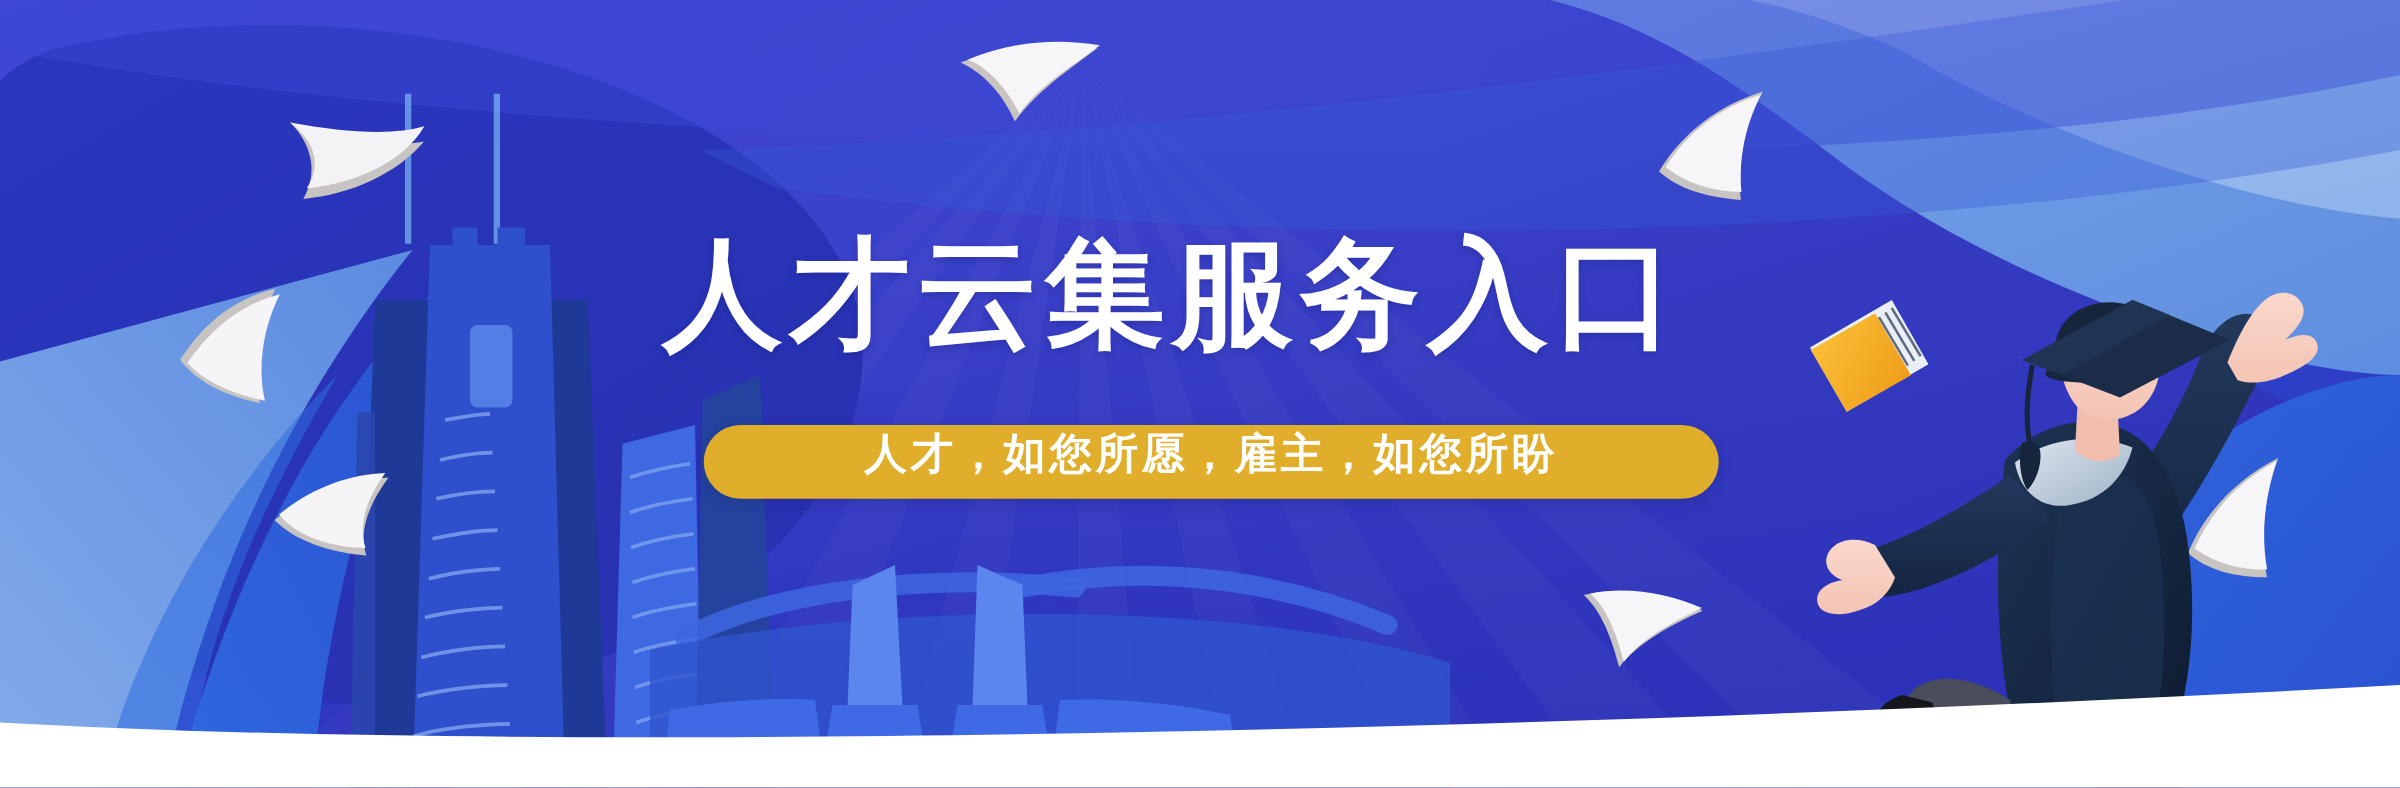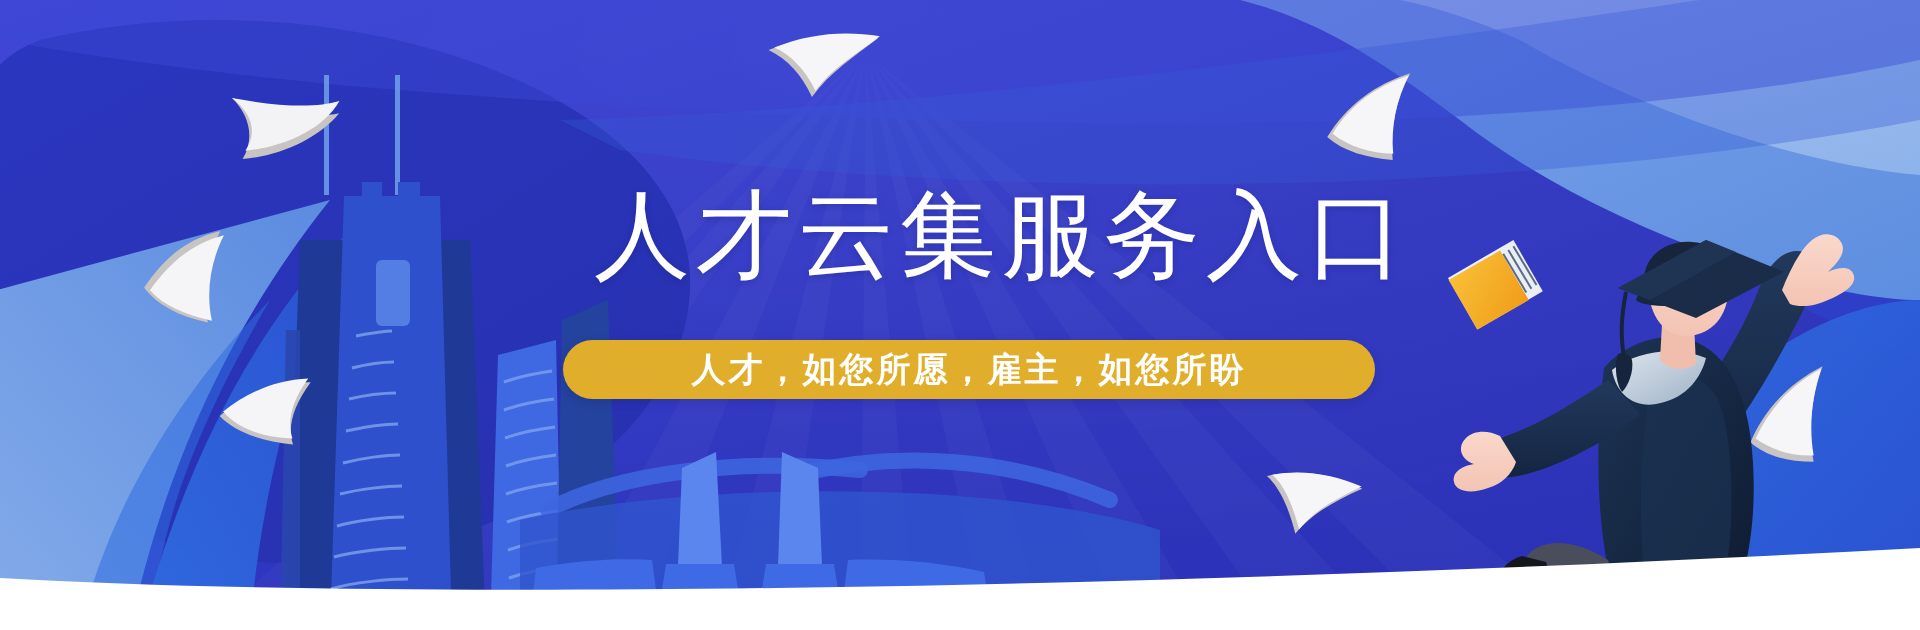--- a/index.html
+++ b/index.html
@@ -26,40 +26,39 @@
     left:0; top:0;
     width:1920px;
     height:630px;
     pointer-events:none;
   }
   .title{
     position:absolute;
     left:530px;
     top:185px;
     width:880px;
-    text-align:right;
+    text-align:left;
     color:#ffffff;
     font-size:96px;
-    font-weight:normal;
+    font-weight:bold;
     letter-spacing:6px;
     line-height:1.05;
     white-space:nowrap;
     font-family:"DejaVu Sans","Liberation Sans",sans-serif;
     text-shadow:0 2px 6px rgba(20,24,110,.28);
   }
   .subtitle-pill{
     position:absolute;
     left:563px;
     top:340px;
     width:812px;
     height:59px;
     border-radius:30px;
     background:#E0AE2B;
     display:flex;
-    align-items:center;
     justify-content:center;
     box-shadow:0 3px 10px rgba(30,20,60,.18);
   }
   .subtitle-text{
     color:#ffffff;
     font-size:34px;
     font-weight:bold;
     letter-spacing:3px;
     white-space:nowrap;
     font-family:"DejaVu Sans","Liberation Sans",sans-serif;

